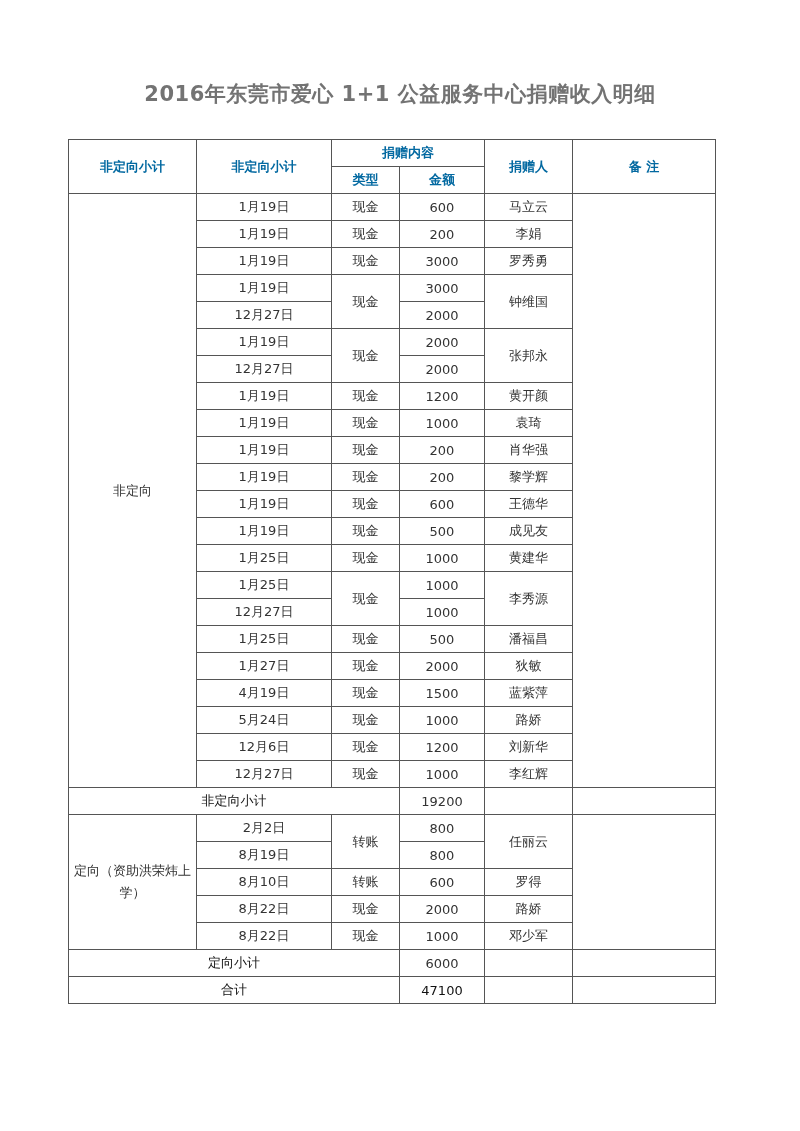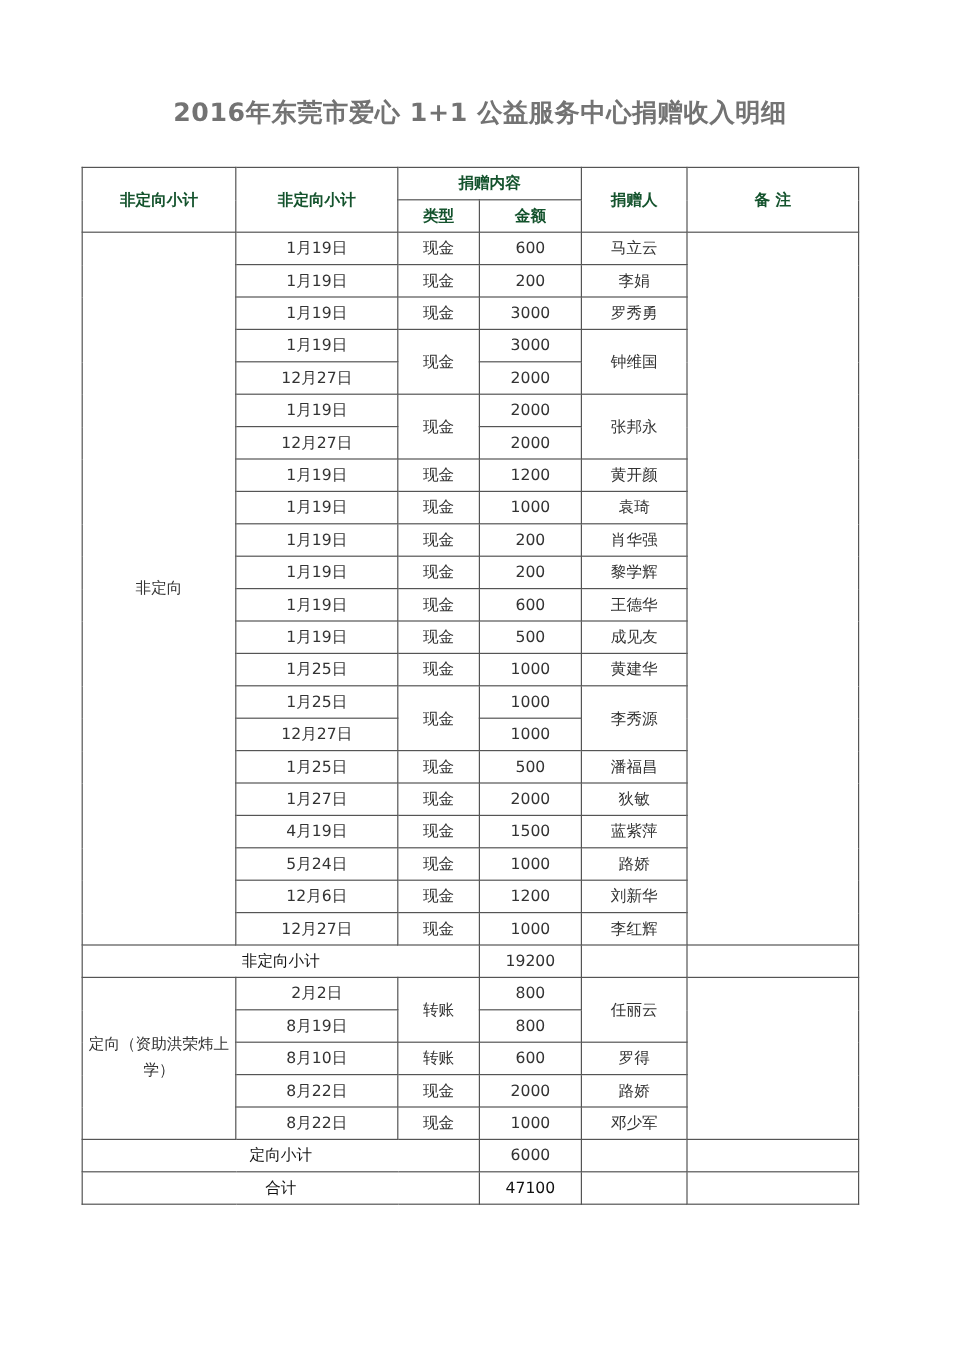--- a/index.html
+++ b/index.html
@@ -1,20 +1,20 @@
 <!DOCTYPE html>
 <html><head>
 <meta charset="utf-8">
 <style>
   html, body { margin: 0; padding: 0; background: #ffffff; }
   body { width: 800px; height: 1131px; position: relative; font-family: "DejaVu Sans", "Liberation Sans", sans-serif; color: #222; }
   .title { position: absolute; top: 80px; left: 0; width: 800px; text-align: center; font-size: 21px; font-weight: bold; color: #737373; letter-spacing: 0.5px; }
   table.ledger { position: absolute; top: 139px; left: 68px; border-collapse: collapse; table-layout: fixed; width: 647px; }
   table.ledger td, table.ledger th { border: 1px solid #555; text-align: center; vertical-align: middle; font-size: 13px; padding: 0; height: 26px; color: #333; font-weight: normal; }
-  table.ledger th { font-weight: bold; color: #14532d; font-size: 13px; }
+  table.ledger th { font-weight: bold; color: #0369a1; font-size: 13px; }
   th.hdr-top { height: 19px; }
   th.hdr-sub { height: 21px; font-family: Liberation Serif, serif; }
   .bold { font-weight: bold; color: #111 !important; }
   .cat { font-size: 13px; line-height: 22px; padding: 0 4px !important; }
 </style>
 </head>
 <body>
 
 <div class="title">2016年东莞市爱心 1+1 公益服务中心捐赠收入明细</div>
 

